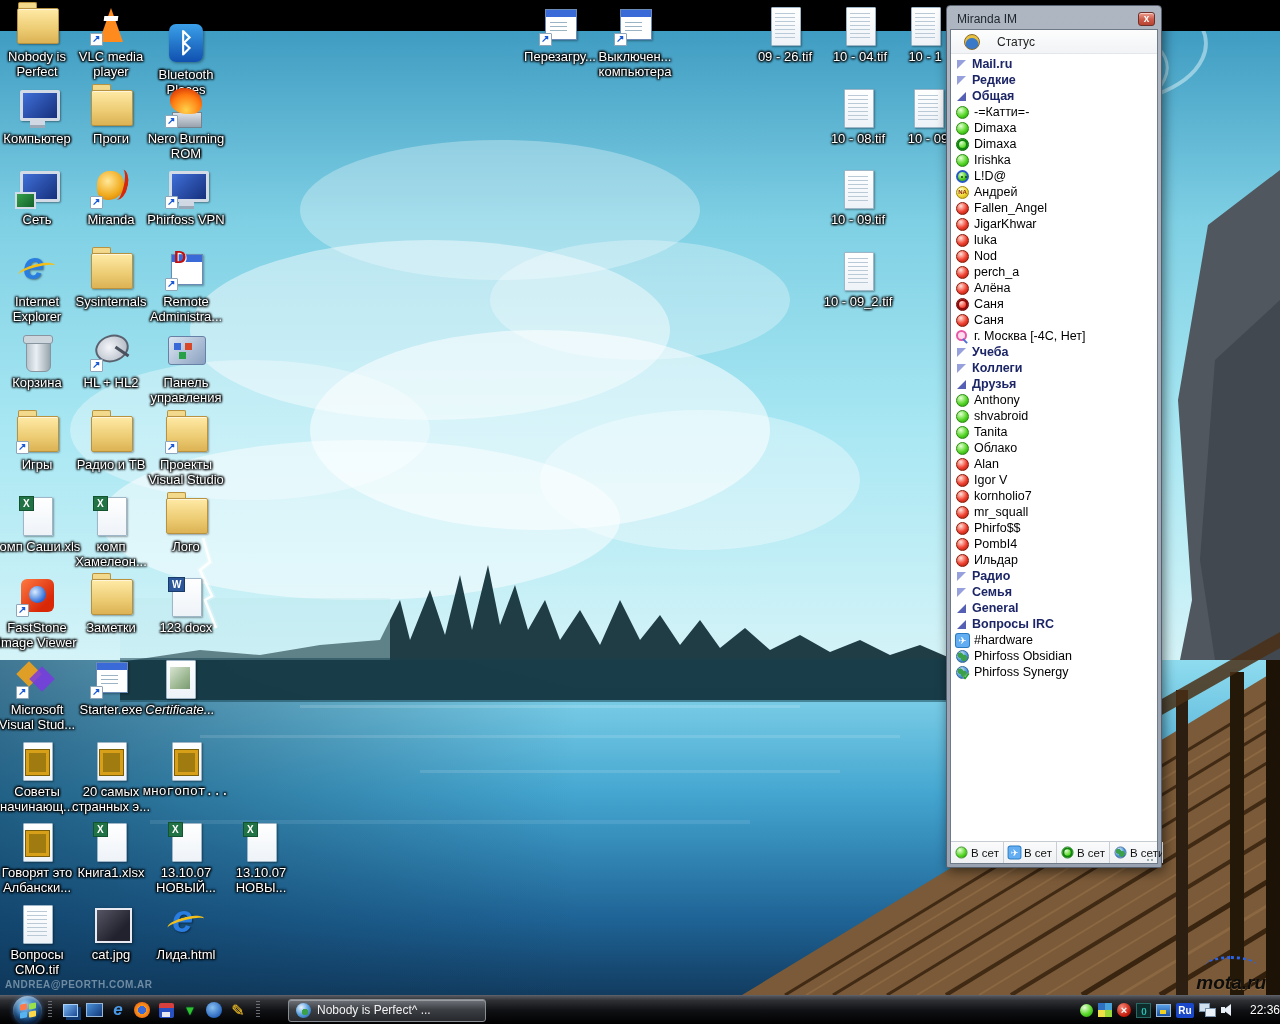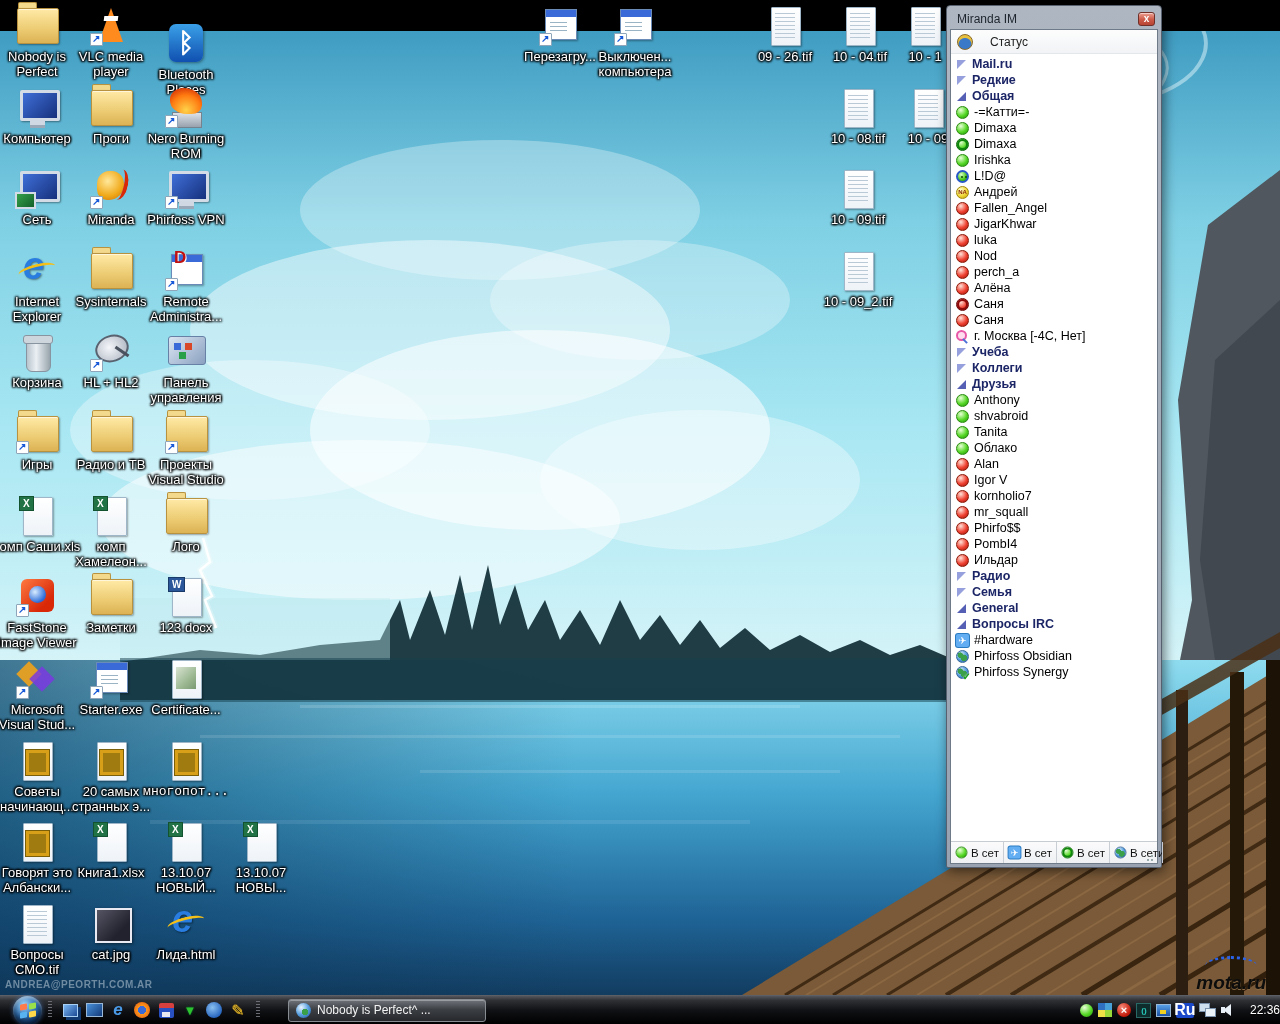--- a/index.html
+++ b/index.html
@@ -57,21 +57,21 @@
   .k-vs::after{content:"";position:absolute;left:20px;top:11px;width:18px;height:18px;background:#7a3ae0;transform:rotate(45deg);opacity:.85}
   .k-bin::after{content:"";position:absolute;left:10px;top:3px;width:28px;height:7px;background:#cdd6dd;border:1px solid #8894a0;border-radius:3px}
   .k-bin::before{content:"";position:absolute;left:13px;top:8px;width:23px;height:30px;background:linear-gradient(90deg,#b8c4cc,#eaf0f4 40%,#98a4ac);border:1px solid #8894a0;border-radius:2px 2px 6px 6px}
 
   
   .mw{position:absolute;left:946px;top:5px;width:216px;height:863px;z-index:10;background:linear-gradient(180deg,#aeb6c2,#98a2b0);border:1px solid #56606e;border-radius:4px 4px 2px 2px;padding:2px 3px 3px 3px;box-shadow:2px 3px 12px rgba(0,0,0,.55)}
   .mw-title{height:21px;display:flex;align-items:center;padding:0 3px 0 7px;color:#1e242c;font-size:12px}
   .mw-title-text{flex:1}
   .mw-close{width:17px;height:14px;border:1px solid #6e3028;border-radius:3px;background:linear-gradient(180deg,#eda092,#cc5a48 55%,#b84434);color:#fff;font-size:10px;font-weight:bold;line-height:12px;text-align:center;cursor:pointer;box-shadow:inset 0 1px 0 rgba(255,255,255,.5)}
   .mw-body{height:835px;background:#fff;border:1px solid #6e7a88;display:flex;flex-direction:column}
-  .mw-toolbar{height:24px;display:flex;align-items:center;gap:17px;padding-left:6px;background:linear-gradient(180deg,#fdfdfd,#f1f3f6);border-bottom:1px solid #e4e7ea;font-size:12px;color:#222}
+  .mw-toolbar{height:24px;display:flex;align-items:center;gap:17px;padding-left:13px;background:linear-gradient(180deg,#fdfdfd,#f1f3f6);border-bottom:1px solid #e4e7ea;font-size:12px;color:#222}
   .mw-logo{width:16px;height:16px;border-radius:50%;background:radial-gradient(circle at 50% 68%,#3a78c8 0 6px,#e8c040 7px);border:1px solid #8a6a28}
   .mw-list{flex:1;overflow:hidden;padding-top:2px}
   .cl-row{height:16px;display:flex;align-items:center;padding-left:5px;font-size:12.5px;color:#000;cursor:pointer;white-space:nowrap}
   .cl-group .cl-label{font-weight:bold;color:#1c2666}
   .cl-label{margin-left:5px}
   .tri{width:0;height:0;margin:0 1px}
   .tri-closed{border-top:9px solid #96a0dc;border-right:9px solid transparent}
   .tri-open{border-bottom:9px solid #5560b4;border-left:9px solid transparent}
   .st{width:13px;height:13px;border-radius:50%;flex:none;position:relative;display:flex;align-items:center;justify-content:center}
   .st-ball-green{background:radial-gradient(circle at 35% 28%,#e9ffd9,#57d827 55%,#1e9008);border:1px solid #2a8a10}
@@ -122,21 +122,21 @@
   #tray{margin-left:auto;display:flex;align-items:center;gap:5px;padding-right:10px;color:#fff}
   .t{cursor:pointer;position:relative;flex:none}
   .t-miranda{width:13px;height:13px;border-radius:50%;background:radial-gradient(circle at 35% 28%,#e9ffd9,#57d827 55%,#1e9008)}
   .t-squares{width:14px;height:14px;background:conic-gradient(#48a0d8 0 25%,#98d838 25% 50%,#f0e048 50% 75%,#3070c0 75%)}
   .t-alert{width:14px;height:14px;border-radius:50%;background:radial-gradient(circle at 35% 30%,#f88878,#c01808 70%);display:flex;align-items:center;justify-content:center}
   .t-alert::before{content:"×";color:#fff;font-size:11px;font-weight:bold;line-height:1}
   .t-codec{width:15px;height:15px;background:#0e2c2c;border:1px solid #2a6a66;display:flex;align-items:center;justify-content:center}
   .t-codec::before{content:"( )";font-size:8px;font-weight:bold;color:#28d0c0;letter-spacing:-1px}
   .t-tv{width:15px;height:13px;background:linear-gradient(180deg,#58a0e8,#1a50a0);border:1px solid #9ab8d8}
   .t-tv::after{content:"";position:absolute;left:3px;bottom:2px;width:6px;height:4px;background:#f0d020}
-  .t-lang{width:18px;height:15px;background:#1a48c8;border-radius:2px;color:#fff;font-size:16px;font-weight:bold;display:flex;align-items:center;justify-content:center}
+  .t-lang{width:18px;height:15px;background:#1a48c8;border-radius:2px;color:#fff;font-size:10px;font-weight:bold;display:flex;align-items:center;justify-content:center}
   .t-network{width:17px;height:14px}
   .t-network::before{content:"";position:absolute;left:0;top:0;width:9px;height:7px;background:#cfe0f0;border:1px solid #7a92ac}
   .t-network::after{content:"";position:absolute;right:0;bottom:0;width:9px;height:7px;background:#eaf2fa;border:1px solid #7a92ac}
   .t-volume{width:15px;height:14px}
   .t-volume::before{content:"";position:absolute;left:0;top:4px;width:4px;height:6px;background:#e9f0f7}
   .t-volume::after{content:"";position:absolute;left:2px;top:1px;width:0;height:0;border-top:6px solid transparent;border-bottom:6px solid transparent;border-right:8px solid #e9f0f7}
   .clock{font-size:12px;margin-left:4px;color:#fff;text-shadow:0 1px 1px #000}
 </style>
 </head>
 <body>
@@ -331,21 +331,21 @@
           <div class="sc-arrow"></div>
         </div>
         <div class="dk-label">Microsoft Visual Stud...</div>
       </div>
       <div class="dk-item" style="left: 75px; top: 659px;">
         <div class="dk-ico k-window">
           <div class="sc-arrow"></div>
         </div>
         <div class="dk-label">Starter.exe</div>
       </div>
-      <div class="dk-item" style="left: 150px; top: 659px;">
+      <div class="dk-item" style="left: 144px; top: 659px; font-style: italic;">
         <div class="dk-ico pg k-cert"></div>
         <div class="dk-label">Certificate...</div>
       </div>
       <div class="dk-item" style="left: 1px; top: 741px;">
         <div class="dk-ico pg k-frame"></div>
         <div class="dk-label">Советы начинающ...</div>
       </div>
       <div class="dk-item" style="left: 75px; top: 741px;">
         <div class="dk-ico pg k-frame"></div>
         <div class="dk-label">20 самых странных э...</div>

